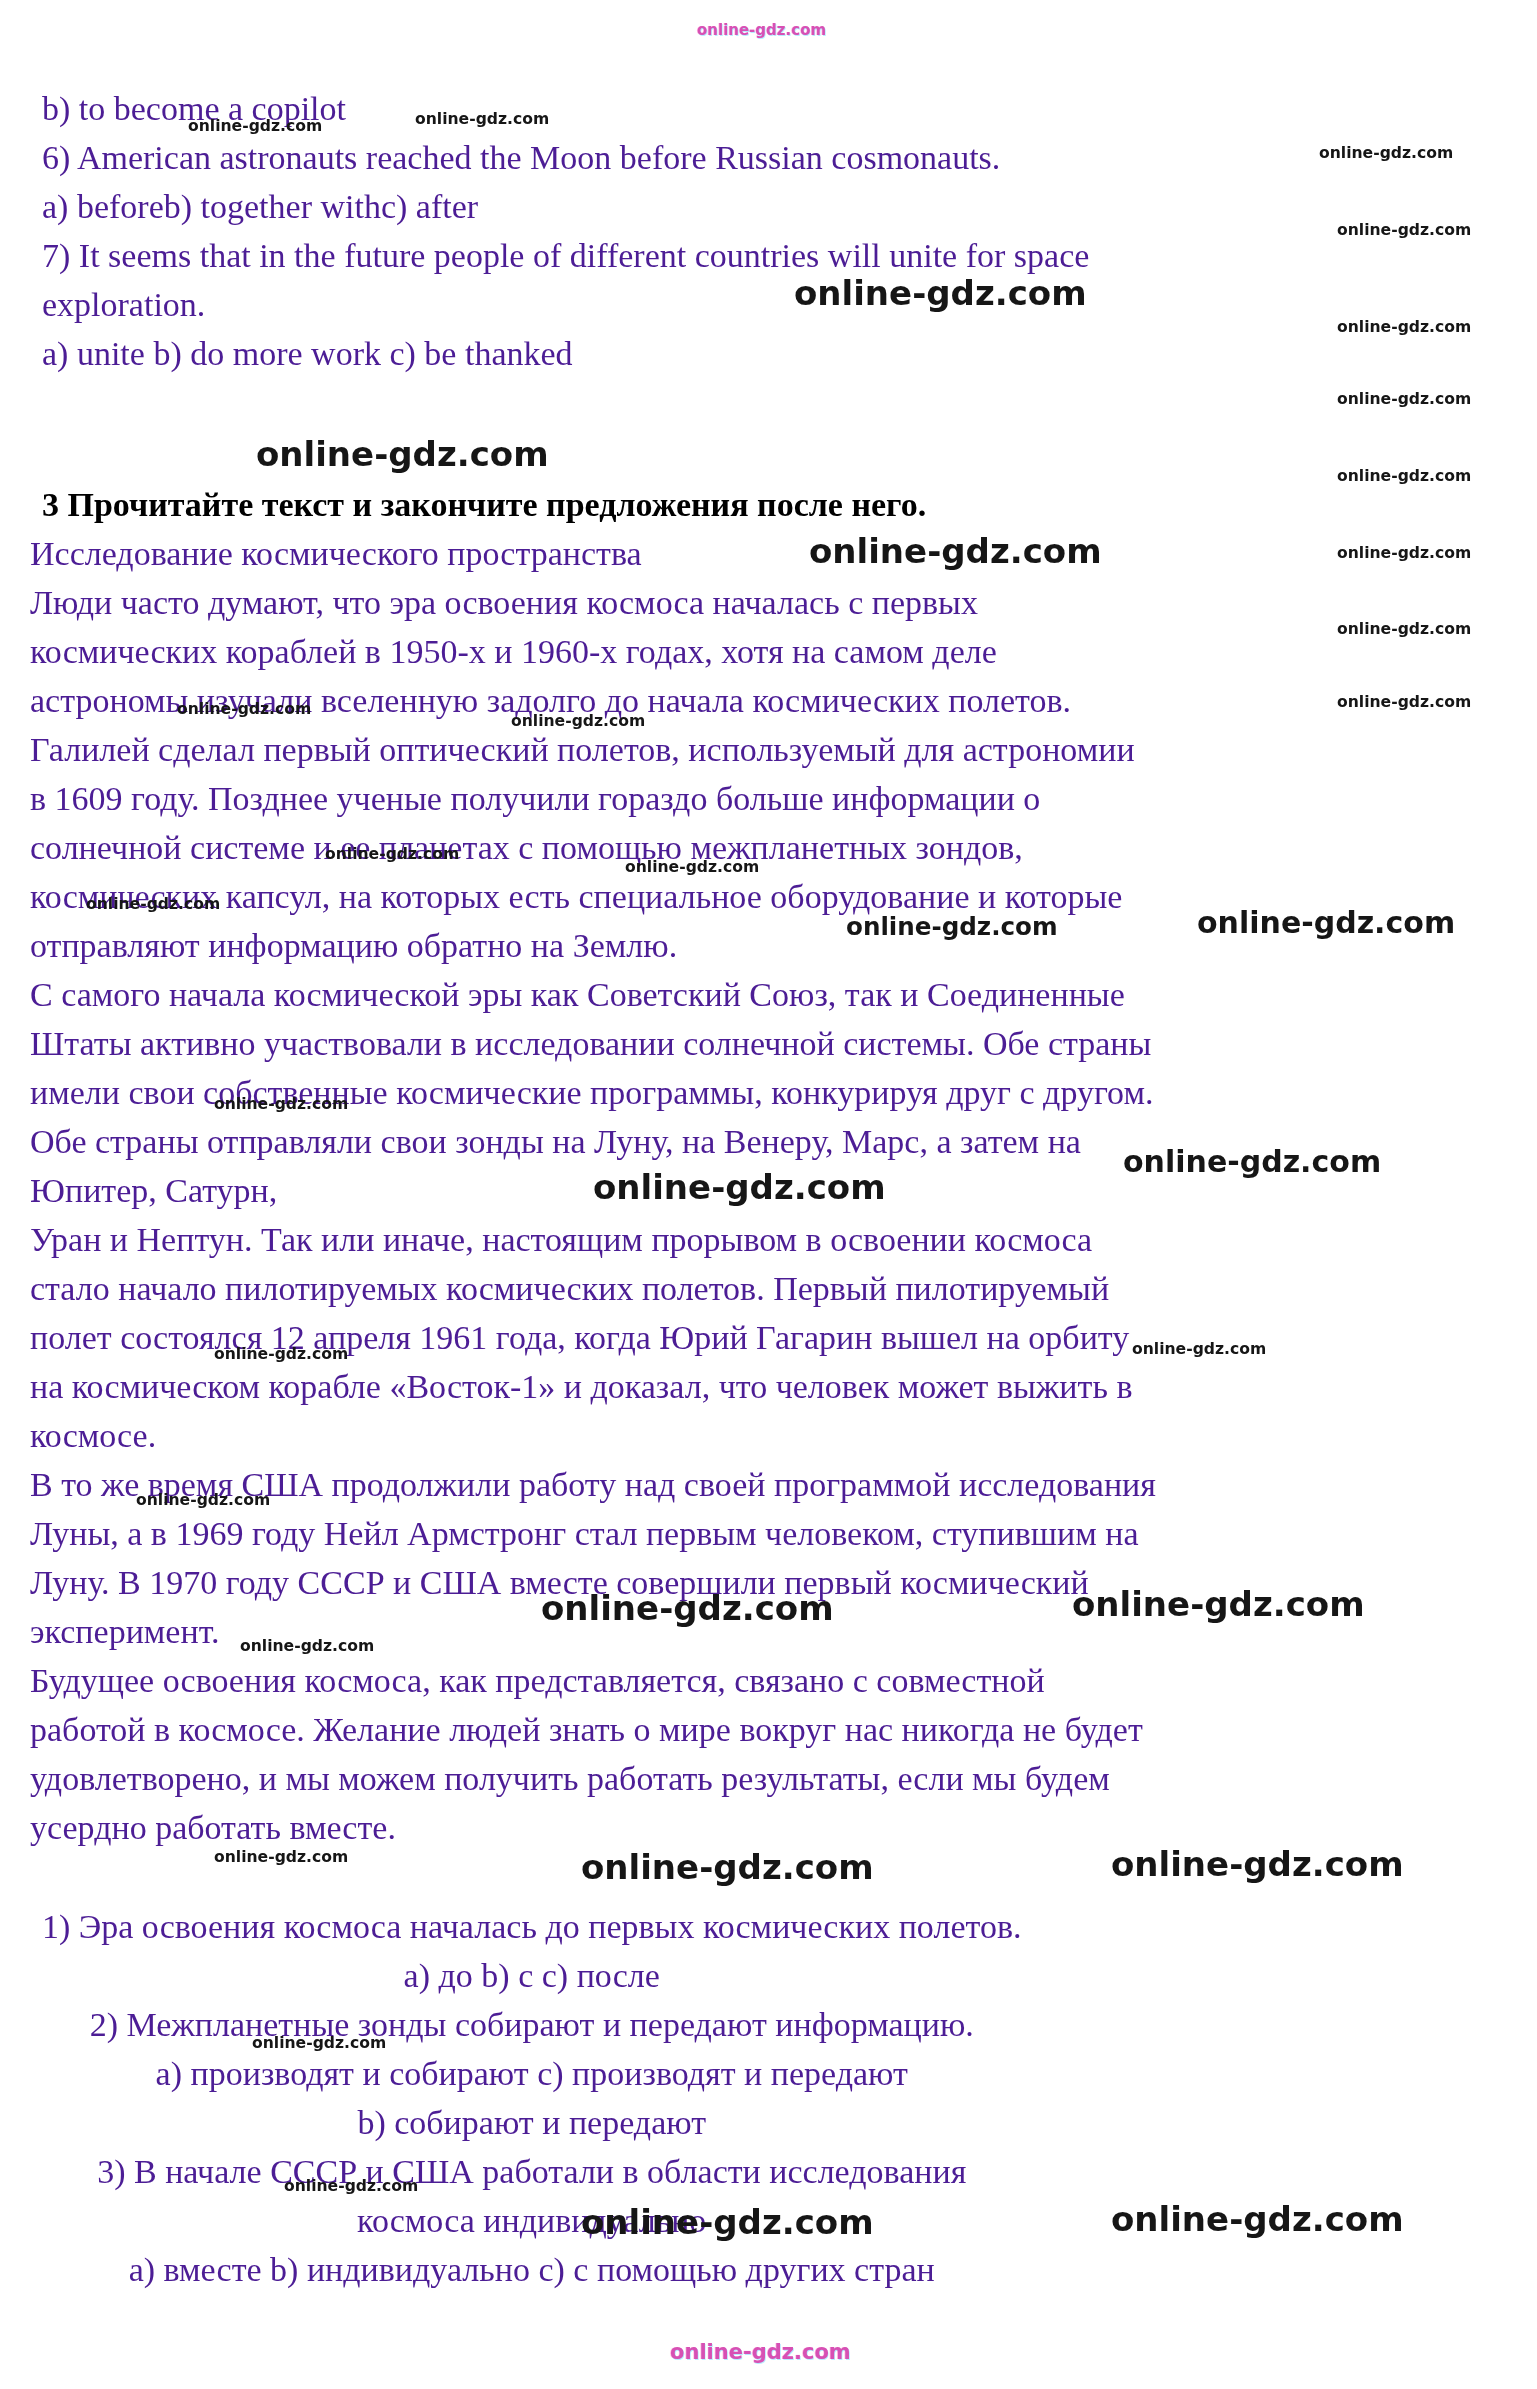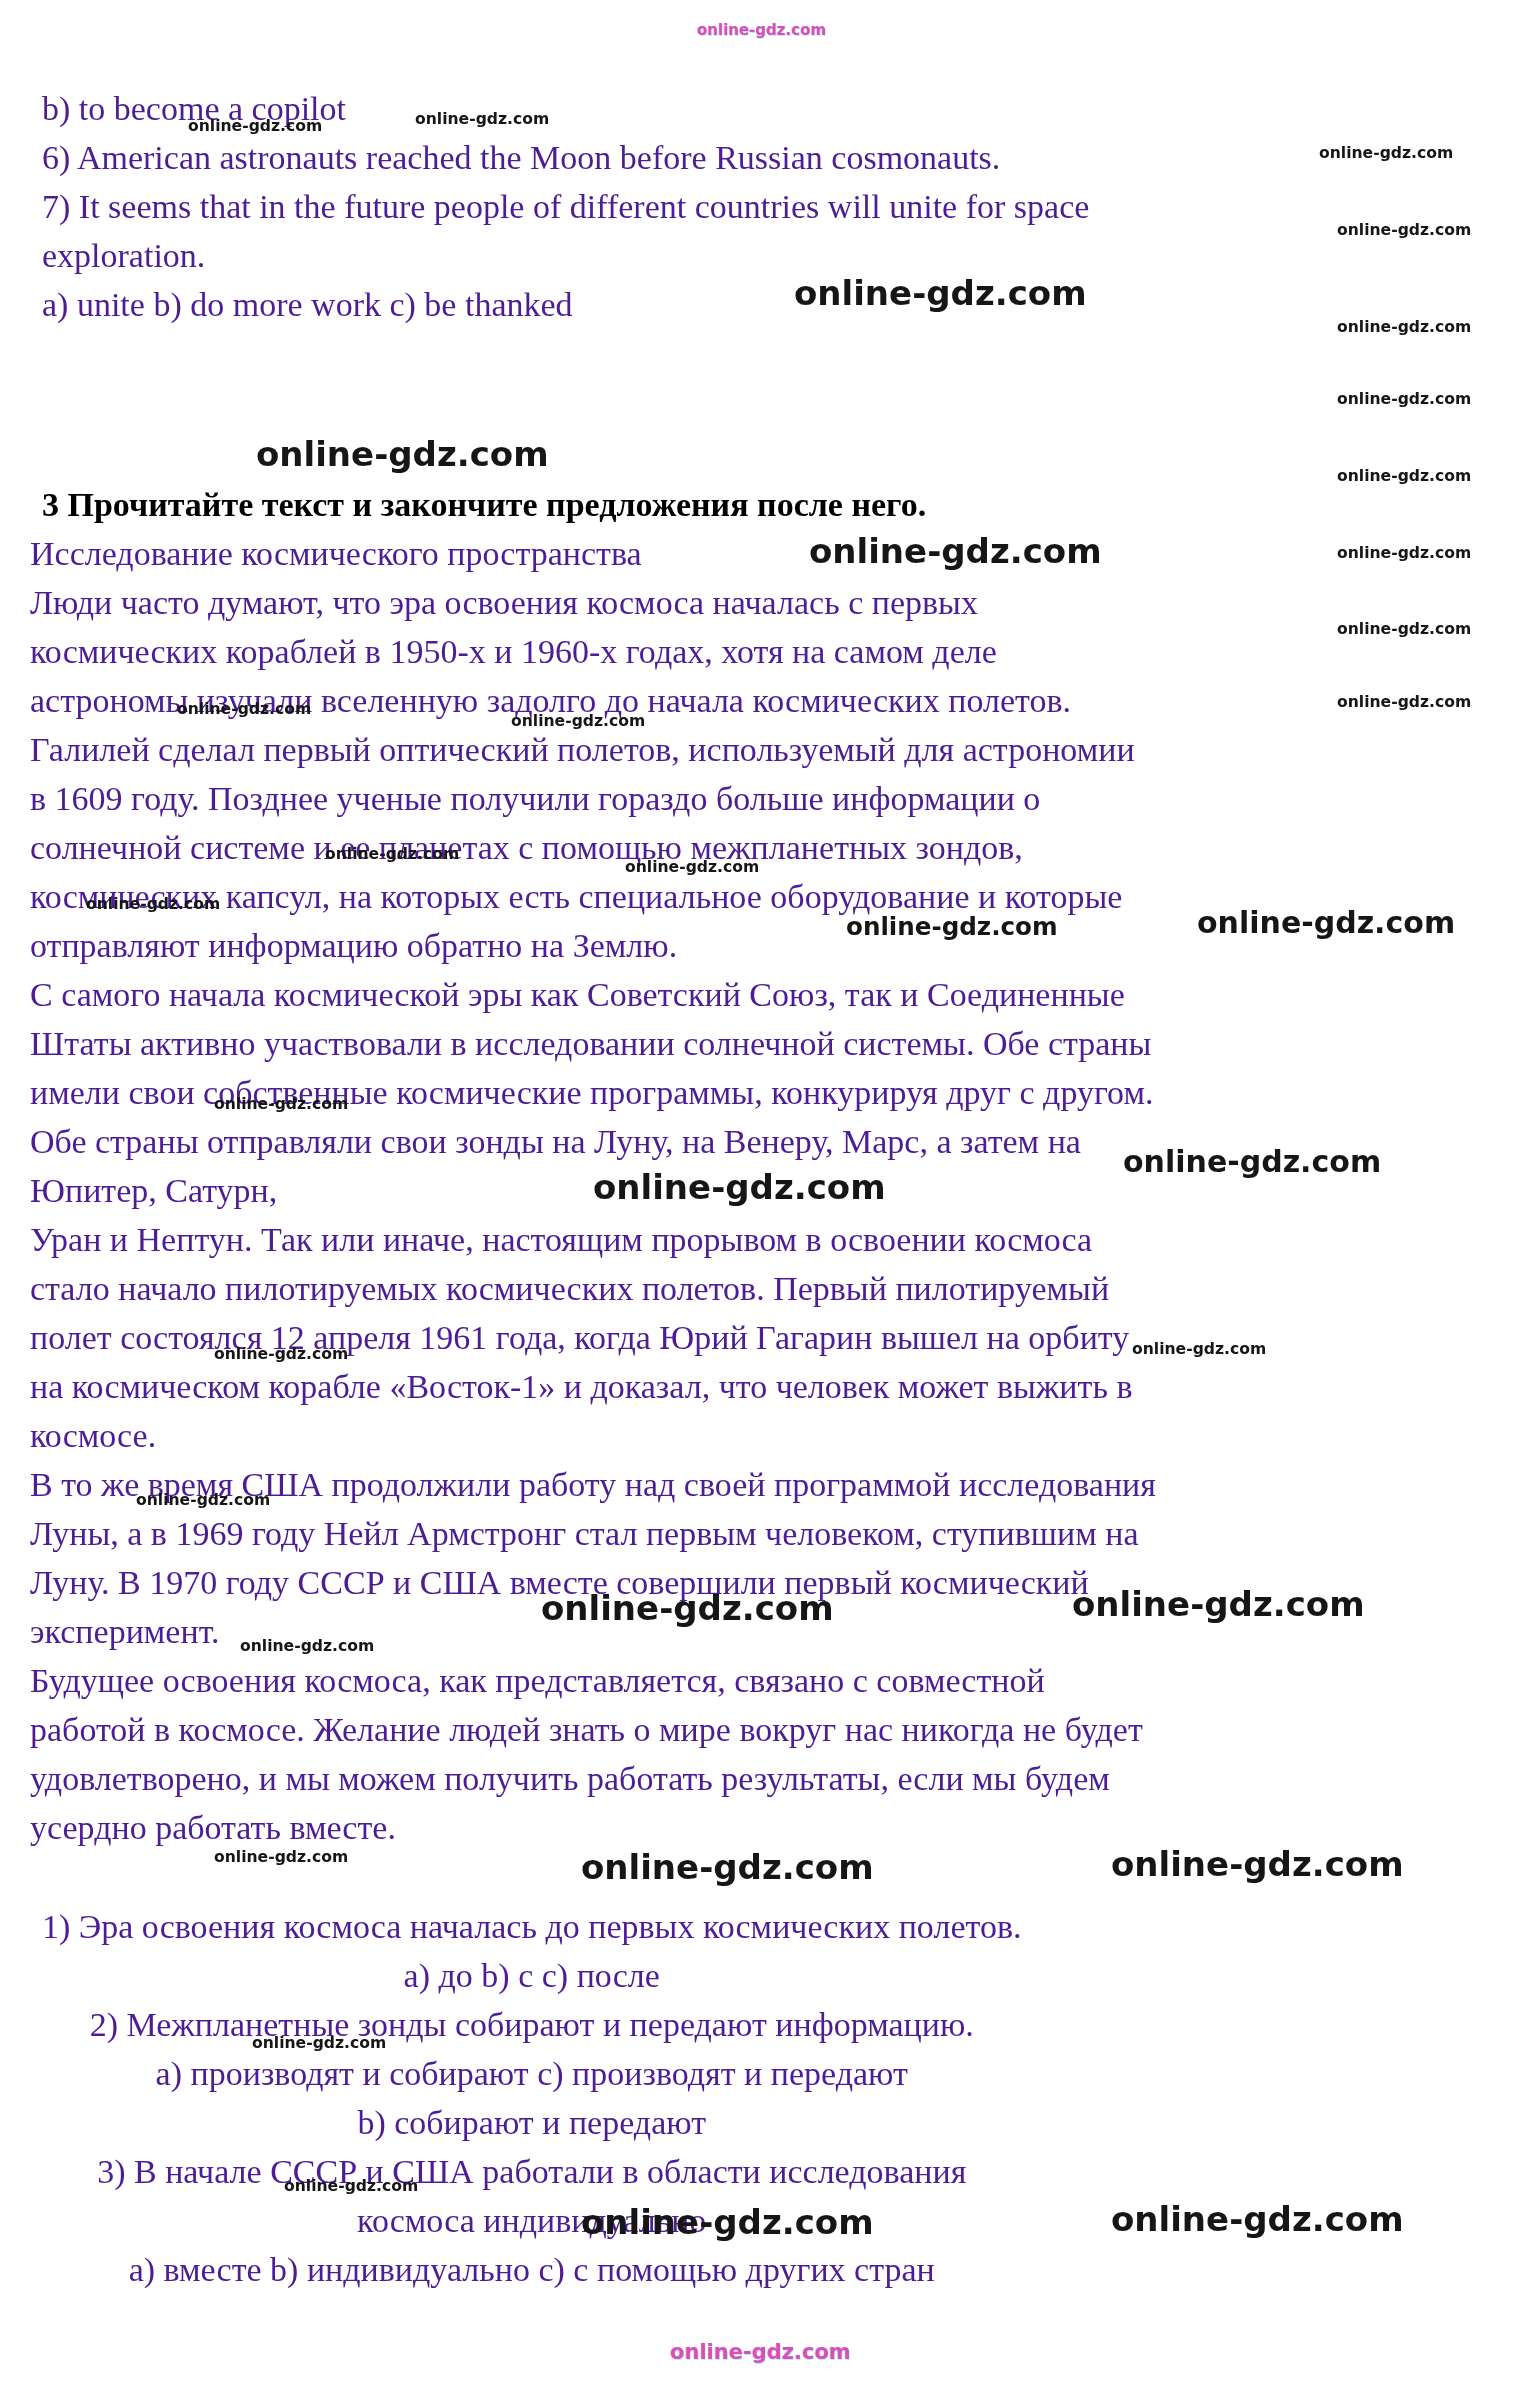--- a/index.html
+++ b/index.html
@@ -39,20 +39,21 @@
 </head>
 <body>
 
 <div class="page">
 
   <span class="wm wm-pink" style="left:697px; top:3px;">online-gdz.com</span>
 
   <div class="textcol" style="left:42px; top:64px;">
     <div class="line">b) to become a copilot</div>
     <div class="line">6) American astronauts reached the Moon before Russian cosmonauts.</div>
+    <div class="line">a) beforeb) together withc) after</div>
     <div class="line">7) It seems that in the future people of different countries will unite for space</div>
     <div class="line">exploration.</div>
     <div class="line">a) unite b) do more work c) be thanked</div>
   </div>
 
   <div class="heading" style="left:42px; top:460px;">3 Прочитайте текст и закончите предложения после него.</div>
 
   <div class="textcol" style="left:30px; top:509px;">
     <div class="line">Исследование космического пространства</div>
     <div class="line">Люди часто думают, что эра освоения космоса началась с первых</div>

